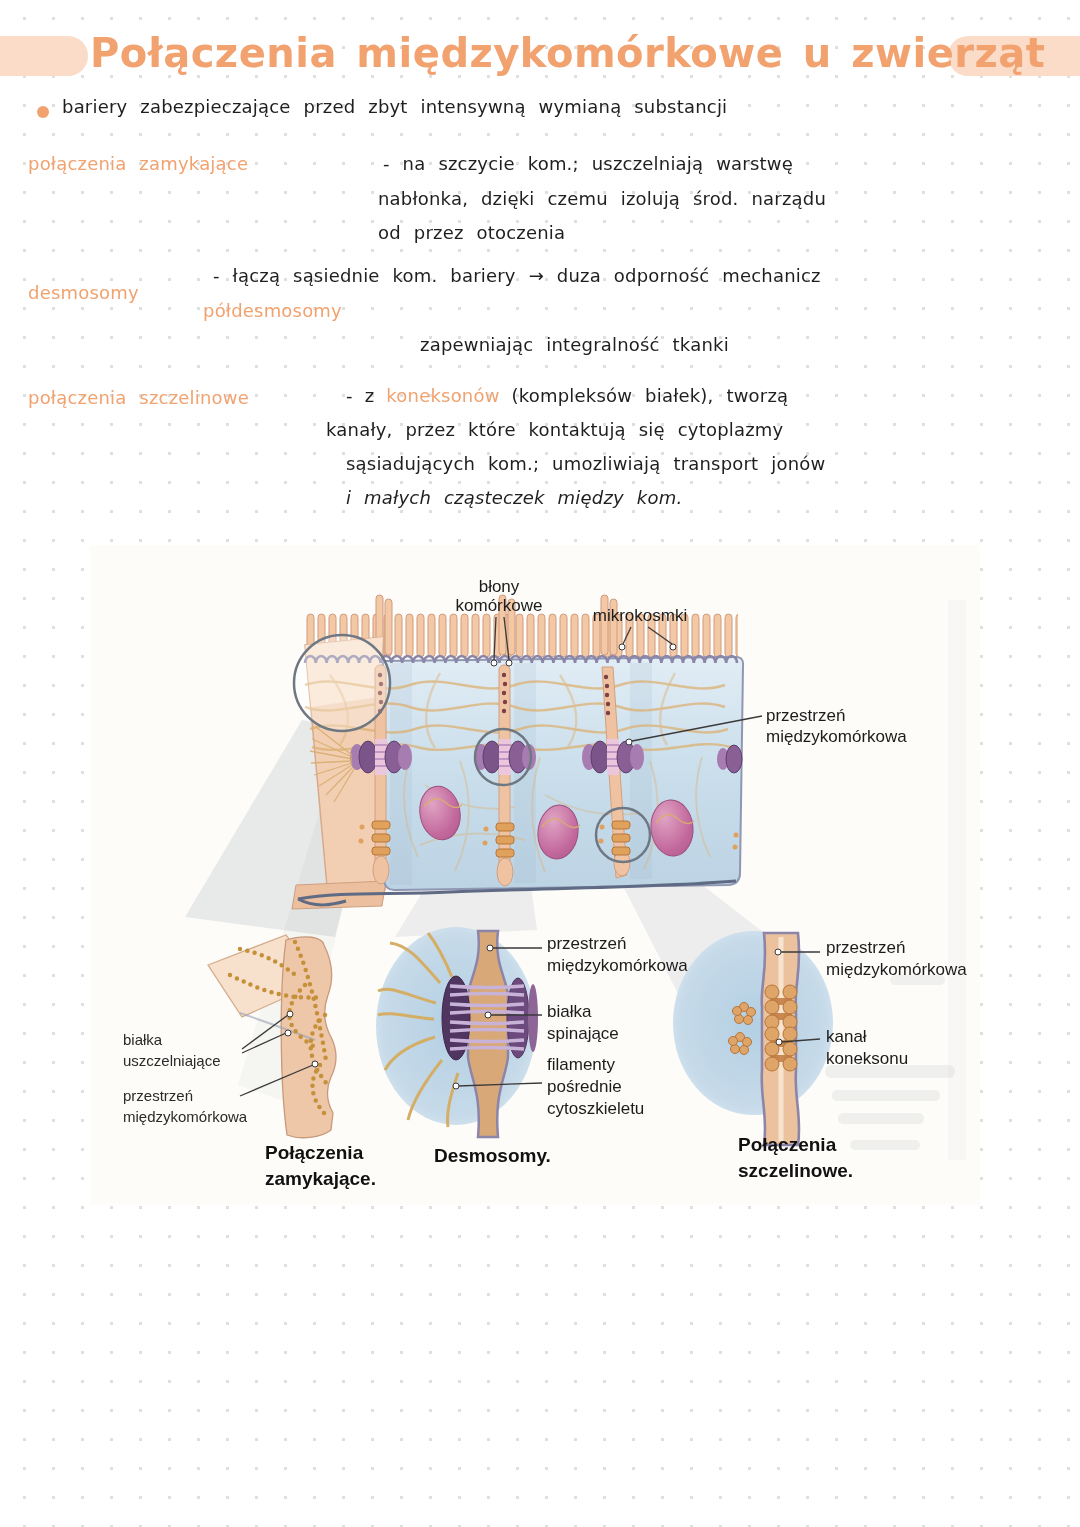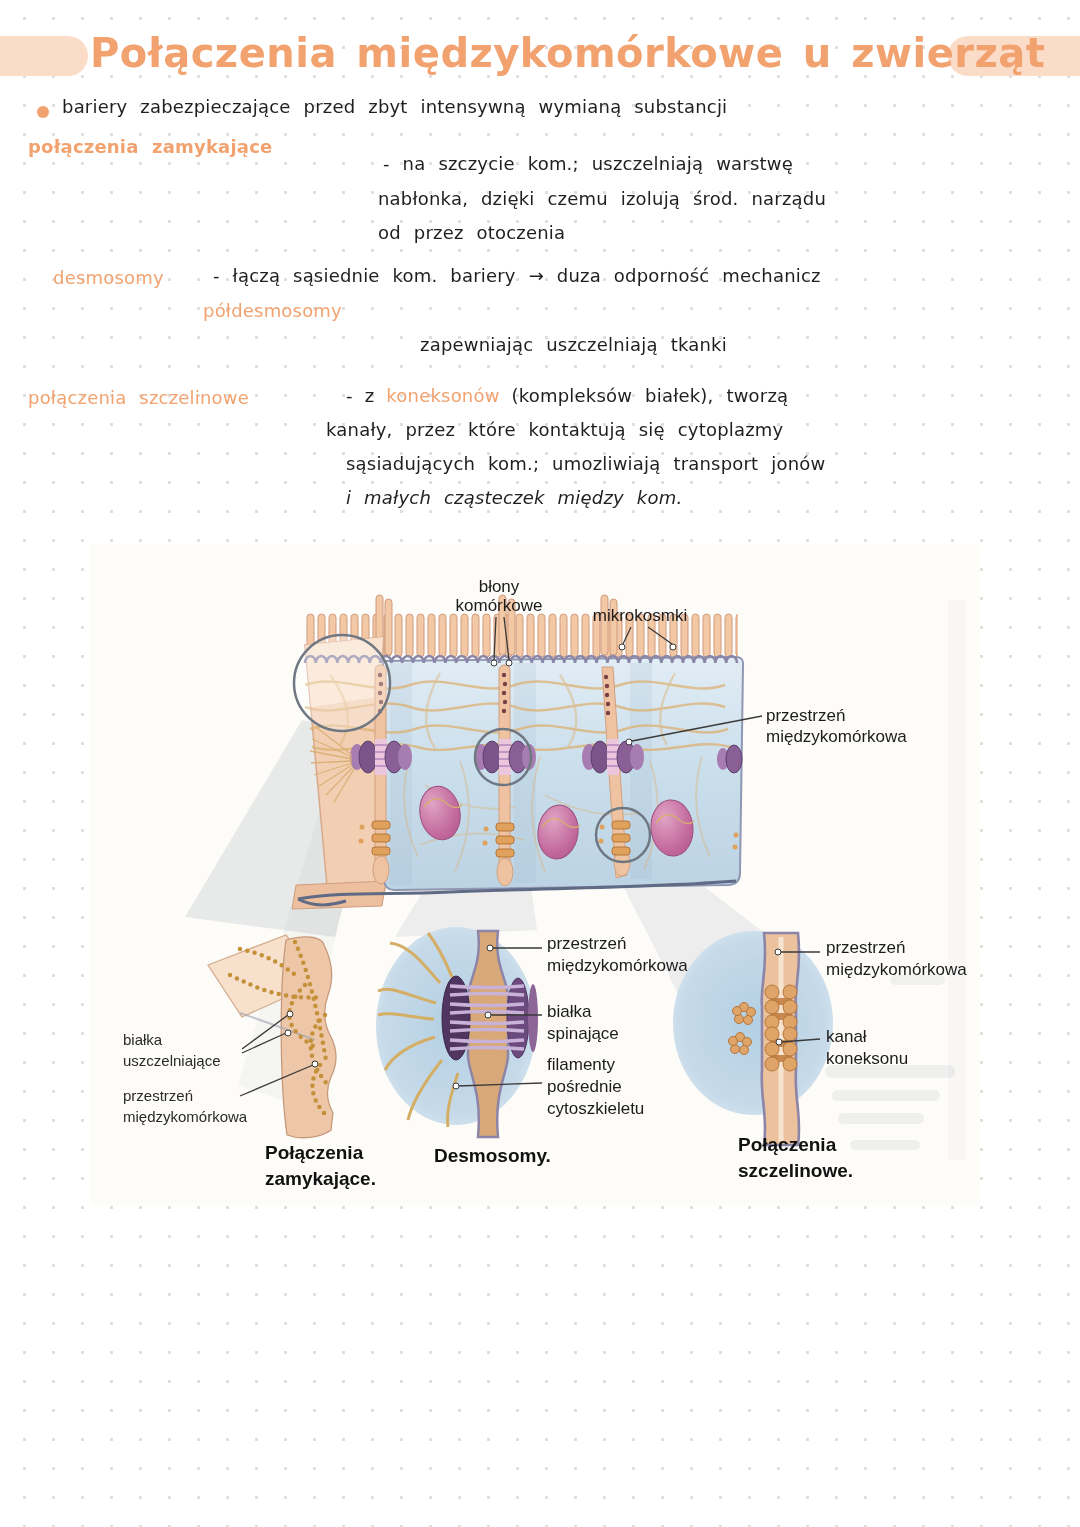--- a/index.html
+++ b/index.html
@@ -34,31 +34,31 @@
 
 <div>
 
   <div class="pill pill-left"></div>
   <div class="pill pill-right"></div>
   <h1 class="title">Połączenia międzykomórkowe u zwierząt</h1>
 
   <div class="bullet-dot"></div>
   <div class="hand" style="left:62px;top:96px;">bariery zabezpieczające przed zbyt intensywną wymianą substancji</div>
 
-  <div class="hand orange" style="left:28px;top:136px;font-weight:bold;">połączenia zamykające</div>
+  <div class="hand orange" style="left:28px;top:153px;">połączenia zamykające</div>
   <div class="hand" style="left:383px;top:153px;">- na szczycie kom.; uszczelniają warstwę</div>
   <div class="hand" style="left:378px;top:188px;">nabłonka, dzięki czemu izolują środ. narządu</div>
   <div class="hand" style="left:378px;top:222px;">od przez otoczenia</div>
 
-  <div class="hand orange" style="left:28px;top:267px;margin-left:25px;">desmosomy</div>
+  <div class="hand orange" style="left:28px;top:282px;">desmosomy</div>
   <div class="hand" style="left:213px;top:265px;">- łączą sąsiednie kom. bariery → duza odporność mechanicz</div>
   <div class="hand flexrow" style="left:203px;top:300px;">
     <span class="orange">półdesmosomy</span>
   </div>
-  <div class="hand" style="left:420px;top:334px;">zapewniając uszczelniają tkanki</div>
+  <div class="hand" style="left:420px;top:334px;">zapewniając integralność tkanki</div>
 
   <div class="hand orange" style="left:28px;top:387px;">połączenia szczelinowe</div>
   <div class="hand gaprow" style="left:346px;top:385px;">
     <span>-</span>
     <span>z</span>
     <span class="orange">koneksonów</span>
     <span>(kompleksów białek), tworzą</span>
   </div>
   <div class="hand" style="left:326px;top:419px;">kanały, przez które kontaktują się cytoplazmy</div>
   <div class="hand" style="left:346px;top:453px;">sąsiadujących kom.; umozliwiają transport jonów</div>

